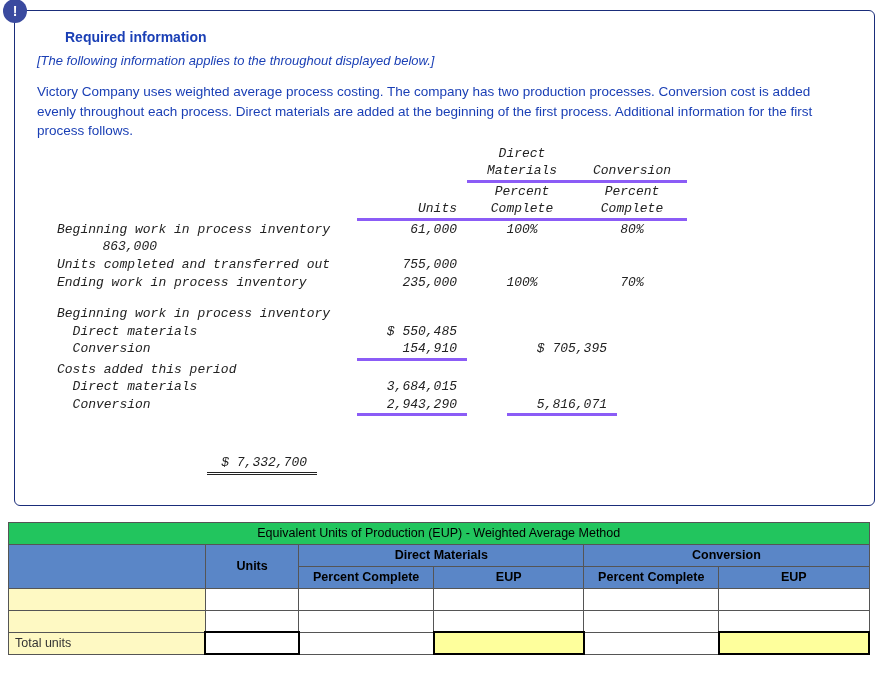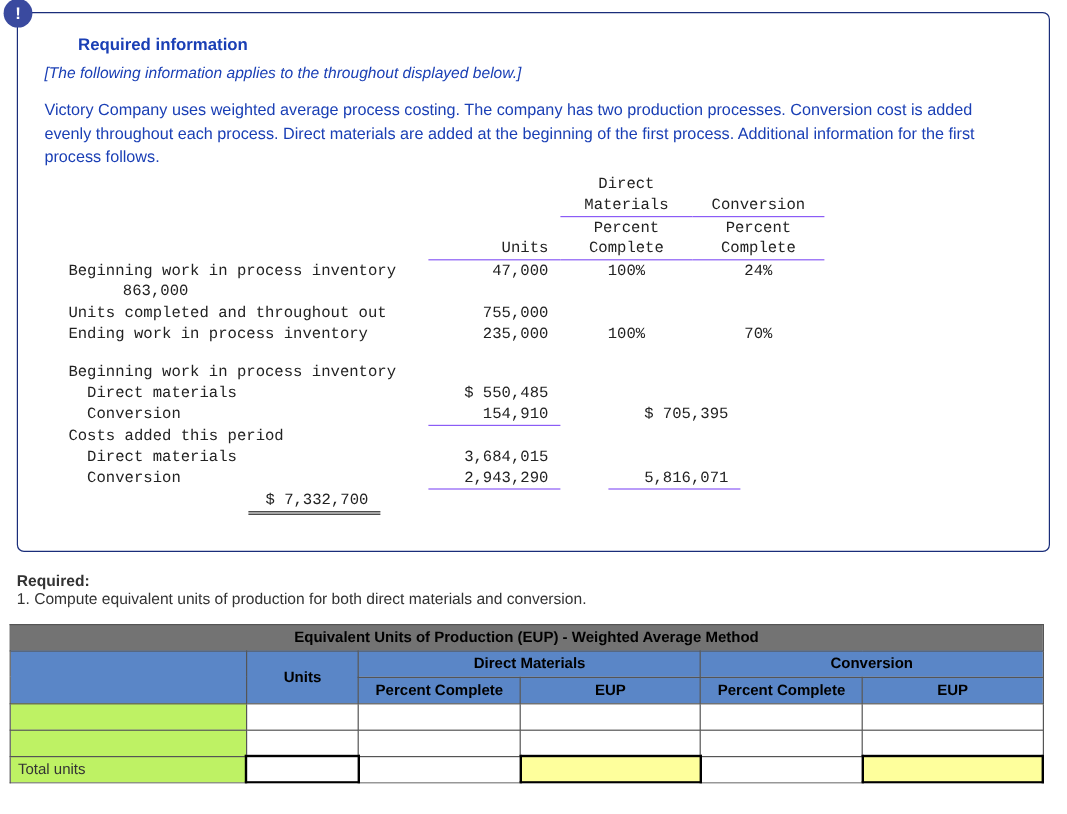--- a/index.html
+++ b/index.html
@@ -51,64 +51,64 @@
   }
   .mono-block {
     font-family: "Courier New", Courier, monospace;
     font-size: 13px;
     color: #222;
     white-space: pre;
     line-height: 1.35;
   }
   .mono-table { display: grid; }
   .mono-row { display: flex; }
-  .mc { white-space: pre; }
+  .mc { white-space: pre; font-style: italic; }
   .label-col { width: 300px; }
   .num-col { width: 110px; text-align: right; padding-right: 10px; }
   .pct-col { width: 110px; text-align: center; }
   .pct2-col { width: 110px; text-align: center; }
-  .underline-bottom { border-bottom: 1px solid #8b5cf6; }
-  .dbl-underline { border-bottom: 3px double #222; }
+  .underline-bottom { border-bottom: 3px solid #8b5cf6; }
+  .dbl-underline { border-bottom: 3px double #222; margin-top: 38px; }
   .below {
     margin: 0 14px;
   }
   .req-label { font-weight: bold; }
   .answer-wrap {
     margin: 14px 8px 0 8px;
     width: 862px;
   }
   table.answer {
     border-collapse: collapse;
     width: 100%;
     font-size: 12.5px;
   }
   table.answer th, table.answer td {
     border: 1px solid #555;
     padding: 3px 6px;
     text-align: center;
     height: 22px;
   }
   table.answer .title-row th {
-    background: #737373;
+    background: #22c55e;
     color: #000;
-    font-weight: bold;
+    font-weight: normal;
   }
   table.answer .sub-row th {
     background: #5a86c7;
     color: #000;
     font-weight: bold;
   }
   table.answer .blank-left {
     background: #fff;
     border: 1px solid #555;
   }
   table.answer td.rowlabel {
     text-align: left;
     padding-left: 6px;
-    background: #bef264;
+    background: #fef9c3;
   }
   .yellow { background: #feff9c; }
 </style>
 </head>
 <body>
 
 <div class="page">
 
   <div class="card">
     <div class="info-badge" style="position:absolute; top:-12px; left:-12px;">!</div>
@@ -137,31 +137,31 @@
         <span class="mc pct2-col">Percent</span>
       </div>
       <div class="mono-row">
         <span class="mc label-col"></span>
         <span class="mc num-col underline-bottom">Units</span>
         <span class="mc pct-col underline-bottom">Complete</span>
         <span class="mc pct2-col underline-bottom">Complete</span>
       </div>
       <div class="mono-row">
         <span class="mc label-col">Beginning work in process inventory</span>
-        <span class="mc num-col">47,000</span>
+        <span class="mc num-col">61,000</span>
         <span class="mc pct-col">100%</span>
-        <span class="mc pct2-col">24%</span>
+        <span class="mc pct2-col">80%</span>
       </div>
       <div class="mono-row">
         <span class="mc num-col">863,000</span>
         <span class="mc pct-col"></span>
         <span class="mc pct2-col"></span>
       </div>
       <div class="mono-row">
-        <span class="mc label-col">Units completed and throughout out</span>
+        <span class="mc label-col">Units completed and transferred out</span>
         <span class="mc num-col">755,000</span>
         <span class="mc pct-col"></span>
         <span class="mc pct2-col"></span>
       </div>
       <div class="mono-row">
         <span class="mc label-col">Ending work in process inventory</span>
         <span class="mc num-col">235,000</span>
         <span class="mc pct-col">100%</span>
         <span class="mc pct2-col">70%</span>
       </div>
@@ -197,24 +197,20 @@
         <span class="mc num-col underline-bottom">5,816,071</span>
       </div>
       <div class="mono-row">
         <span class="mc num-col"></span>
         <span class="mc" style="width:40px;"></span>
         <span class="mc num-col dbl-underline">$ 7,332,700</span>
       </div>
     </div>
   </div>
 
-  <div class="below">
-    <div><span class="req-label">Required:</span></div>
-    <div>1. Compute equivalent units of production for both direct materials and conversion.</div>
-  </div>
 
   <div class="answer-wrap">
     <table class="answer">
       <colgroup>
         <col style="width:190px">
         <col style="width:90px">
         <col style="width:130px">
         <col style="width:145px">
         <col style="width:130px">
         <col style="width:145px">

